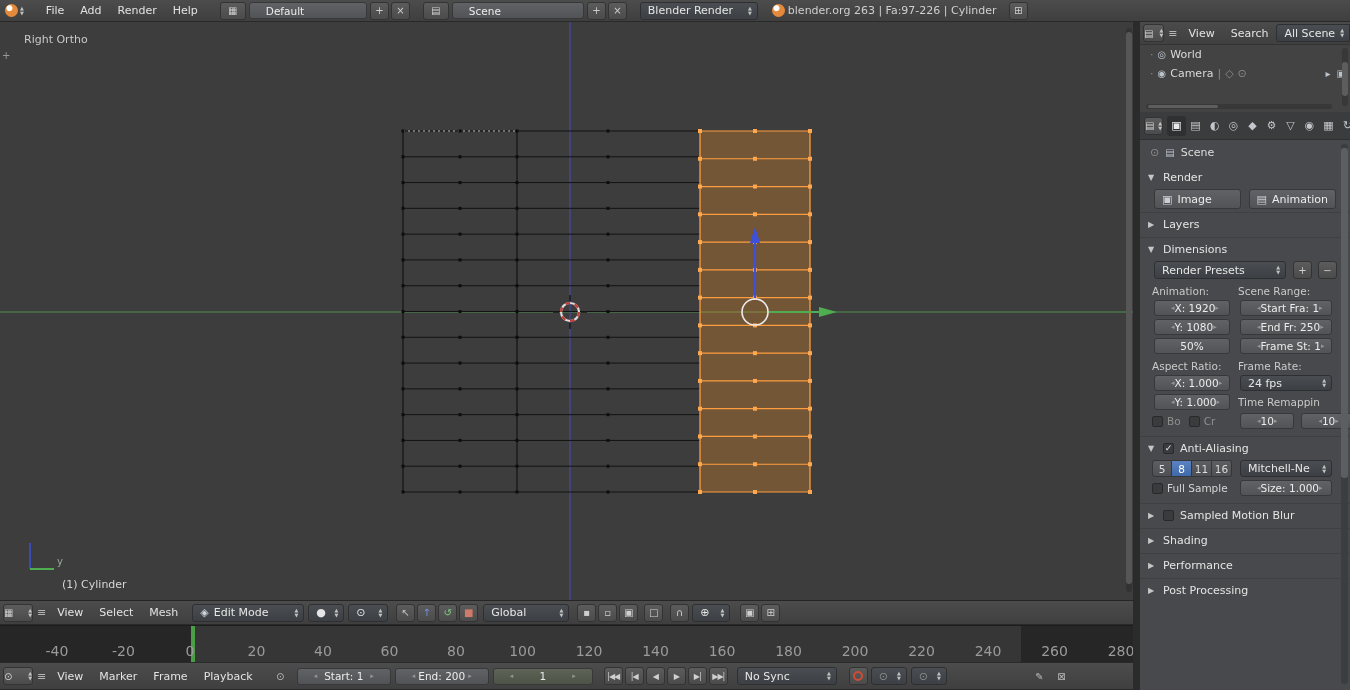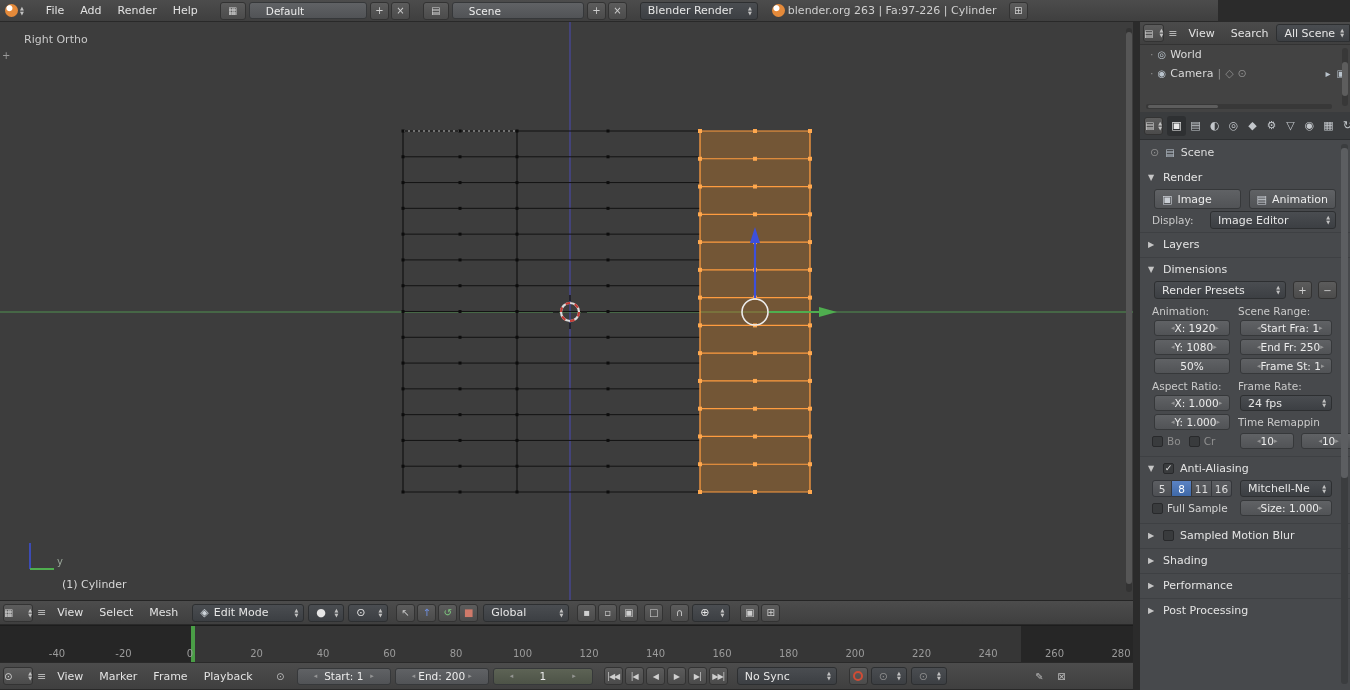--- a/index.html
+++ b/index.html
@@ -14,42 +14,42 @@
   .plain{background:none;border:none}
   .dd{display:inline-flex;align-items:center;height:18px;background:linear-gradient(#4a4d51,#3c3f43);border:1px solid #2d2f31;border-radius:3px;padding:0 5px 0 7px;color:#e6e6e6;gap:5px;white-space:nowrap;margin:0 2px}
   .fld{display:inline-flex;align-items:center;justify-content:space-between;height:17px;background:linear-gradient(#606265,#515356);border:1px solid #36383a;border-radius:3px;padding:0 16px;color:#ececec;margin:0 2px;white-space:nowrap}
   .fld .val{flex:1;text-align:center;font-size:10.5px}
   .arr{font-size:7px;color:#a9a9a9;opacity:.75}
   .updn{display:inline-flex;flex-direction:column;align-items:center;justify-content:center;font-size:5px;line-height:5px;color:#c2c2c2;margin-left:auto}
   .updn::before{content:"▲"}.updn::after{content:"▼"}
   .cb{width:11px;height:11px;background:#393b3d;border:1px solid #28292b;border-radius:2px;display:inline-flex;align-items:center;justify-content:center;font-size:9px;line-height:9px;color:#ececec;flex:none}
 
   
-  #topbar{left:0;top:0;width:1218px;height:22px;z-index:5}
+  #topbar{left:0;top:0;width:1350px;height:22px;z-index:5}
   .blogo{width:13px;height:13px;border-radius:50%;background:radial-gradient(circle at 34% 32%,#ffffff 0 2.5px,#e58a3a 3.5px 100%);display:inline-block;margin-left:5px;flex:none}
 
   
   #viewport{position:absolute;left:0;top:22px;width:1133px;height:578px;background:#3d3d3d;overflow:hidden}
   #mesh-svg{position:absolute;left:0;top:0}
   .vp-label{position:absolute;left:24px;top:11px;color:#c9c9c9}
   .vp-obj{position:absolute;left:62px;top:556px;color:#d6d6d6}
   .vp-axis-y{position:absolute;left:57px;top:534px;color:#9aa79a;font-size:10px}
   .corner-plus{position:absolute;left:2px;top:28px;color:#9a9a9a;font-size:10px}
   .vp-scroll{position:absolute;right:1px;top:6px;width:6px;height:564px;background:#333;border-radius:3px}
   .vp-scroll .thumb{position:absolute;left:0;top:4px;width:6px;height:552px;background:#565656;border-radius:3px}
 
   
   #vheader{left:0;top:600px;width:1133px;height:25px;border-top:1px solid #252525}
   .icn-blue{color:#6f8fe0}.icn-green{color:#7fc97f}.icn-red{color:#d07a6a}
 
   
   #truler{position:absolute;left:0;top:625px;width:1133px;height:37px;background:#262626;overflow:hidden;border-top:1px solid #1d1d1d}
   #truler .range{position:absolute;left:193px;top:0;width:828px;height:37px;background:#363636}
   #truler .cf{position:absolute;top:0;height:37px;width:4px;background:#4a9e46}
-  .tick{position:absolute;bottom:3px;transform:translateX(-50%);color:#9b9b9b;font-size:10px}
+  .tick{position:absolute;bottom:3px;transform:translateX(-50%);color:#9b9b9b;font-size:14px}
 
   
   #theader{left:0;top:662px;width:1133px;height:28px;border-top:1px solid #2a2a2a}
   .fld.cur{background:linear-gradient(#5d6355,#4d5347);min-width:100px}
   .tbtn{width:19px;font-size:8px;letter-spacing:-1px}
   .rec{width:10px;height:10px;border:2px solid #cf4c35;border-radius:50%;display:inline-block}
 
   
   #outliner{position:absolute;left:1140px;top:22px;width:210px;height:90px;background:#434343;overflow:hidden}
   #outliner .ohead{display:flex;align-items:center;height:23px;background:linear-gradient(#4b4b4b,#404040);border-bottom:1px solid #333}
@@ -463,27 +463,20 @@
       <div class="prow">
         <span class="fld bigbtn">
             <span style="color:#c9ced4">▣</span>
             <span>Image</span>
           </span>
         <span class="fld bigbtn">
             <span style="color:#c9ced4">▤</span>
             <span>Animation</span>
           </span>
       </div>
-      <div class="prow">
-        <span class="flabel" style="width:52px">Display:</span>
-        <span class="dd" style="flex:1">
-            <span>Image Editor</span>
-            <span class="updn"></span>
-          </span>
-      </div>
     </div>
 
     <div class="panel">
       <div class="phead">
         <span class="tri">▶</span>
         <span>Layers</span>
       </div>
     </div>
 
     <div class="panel">

